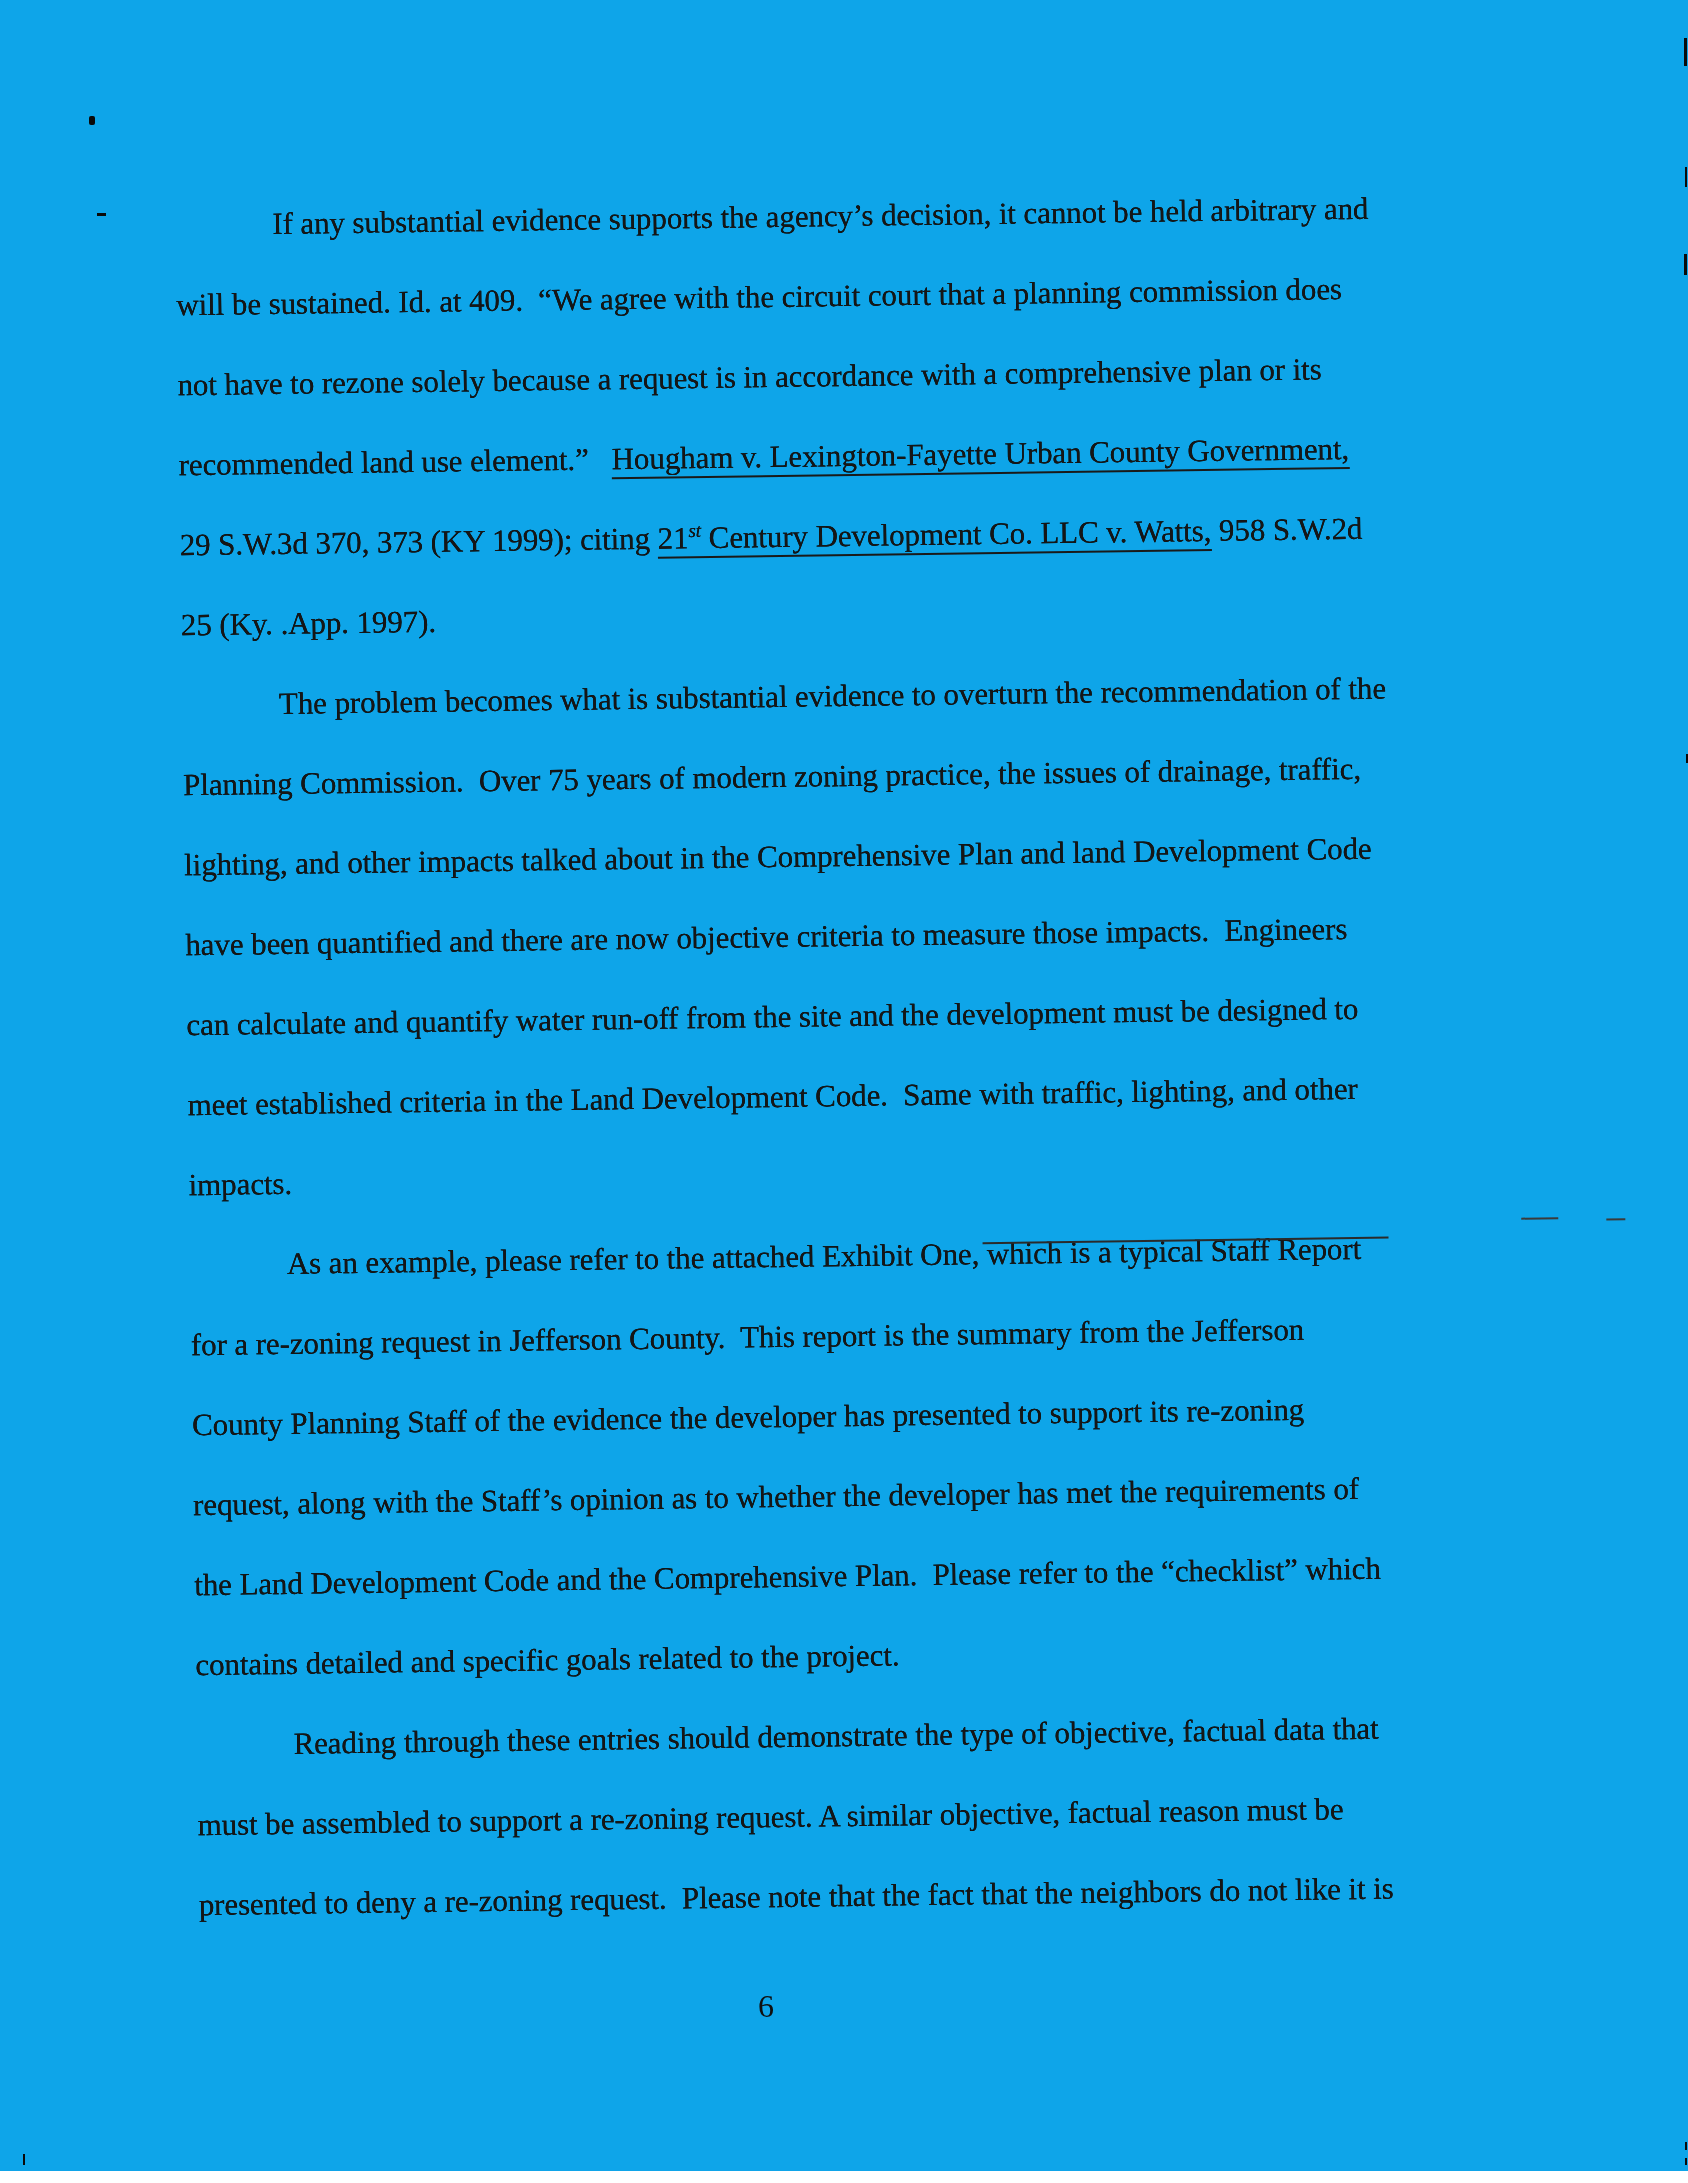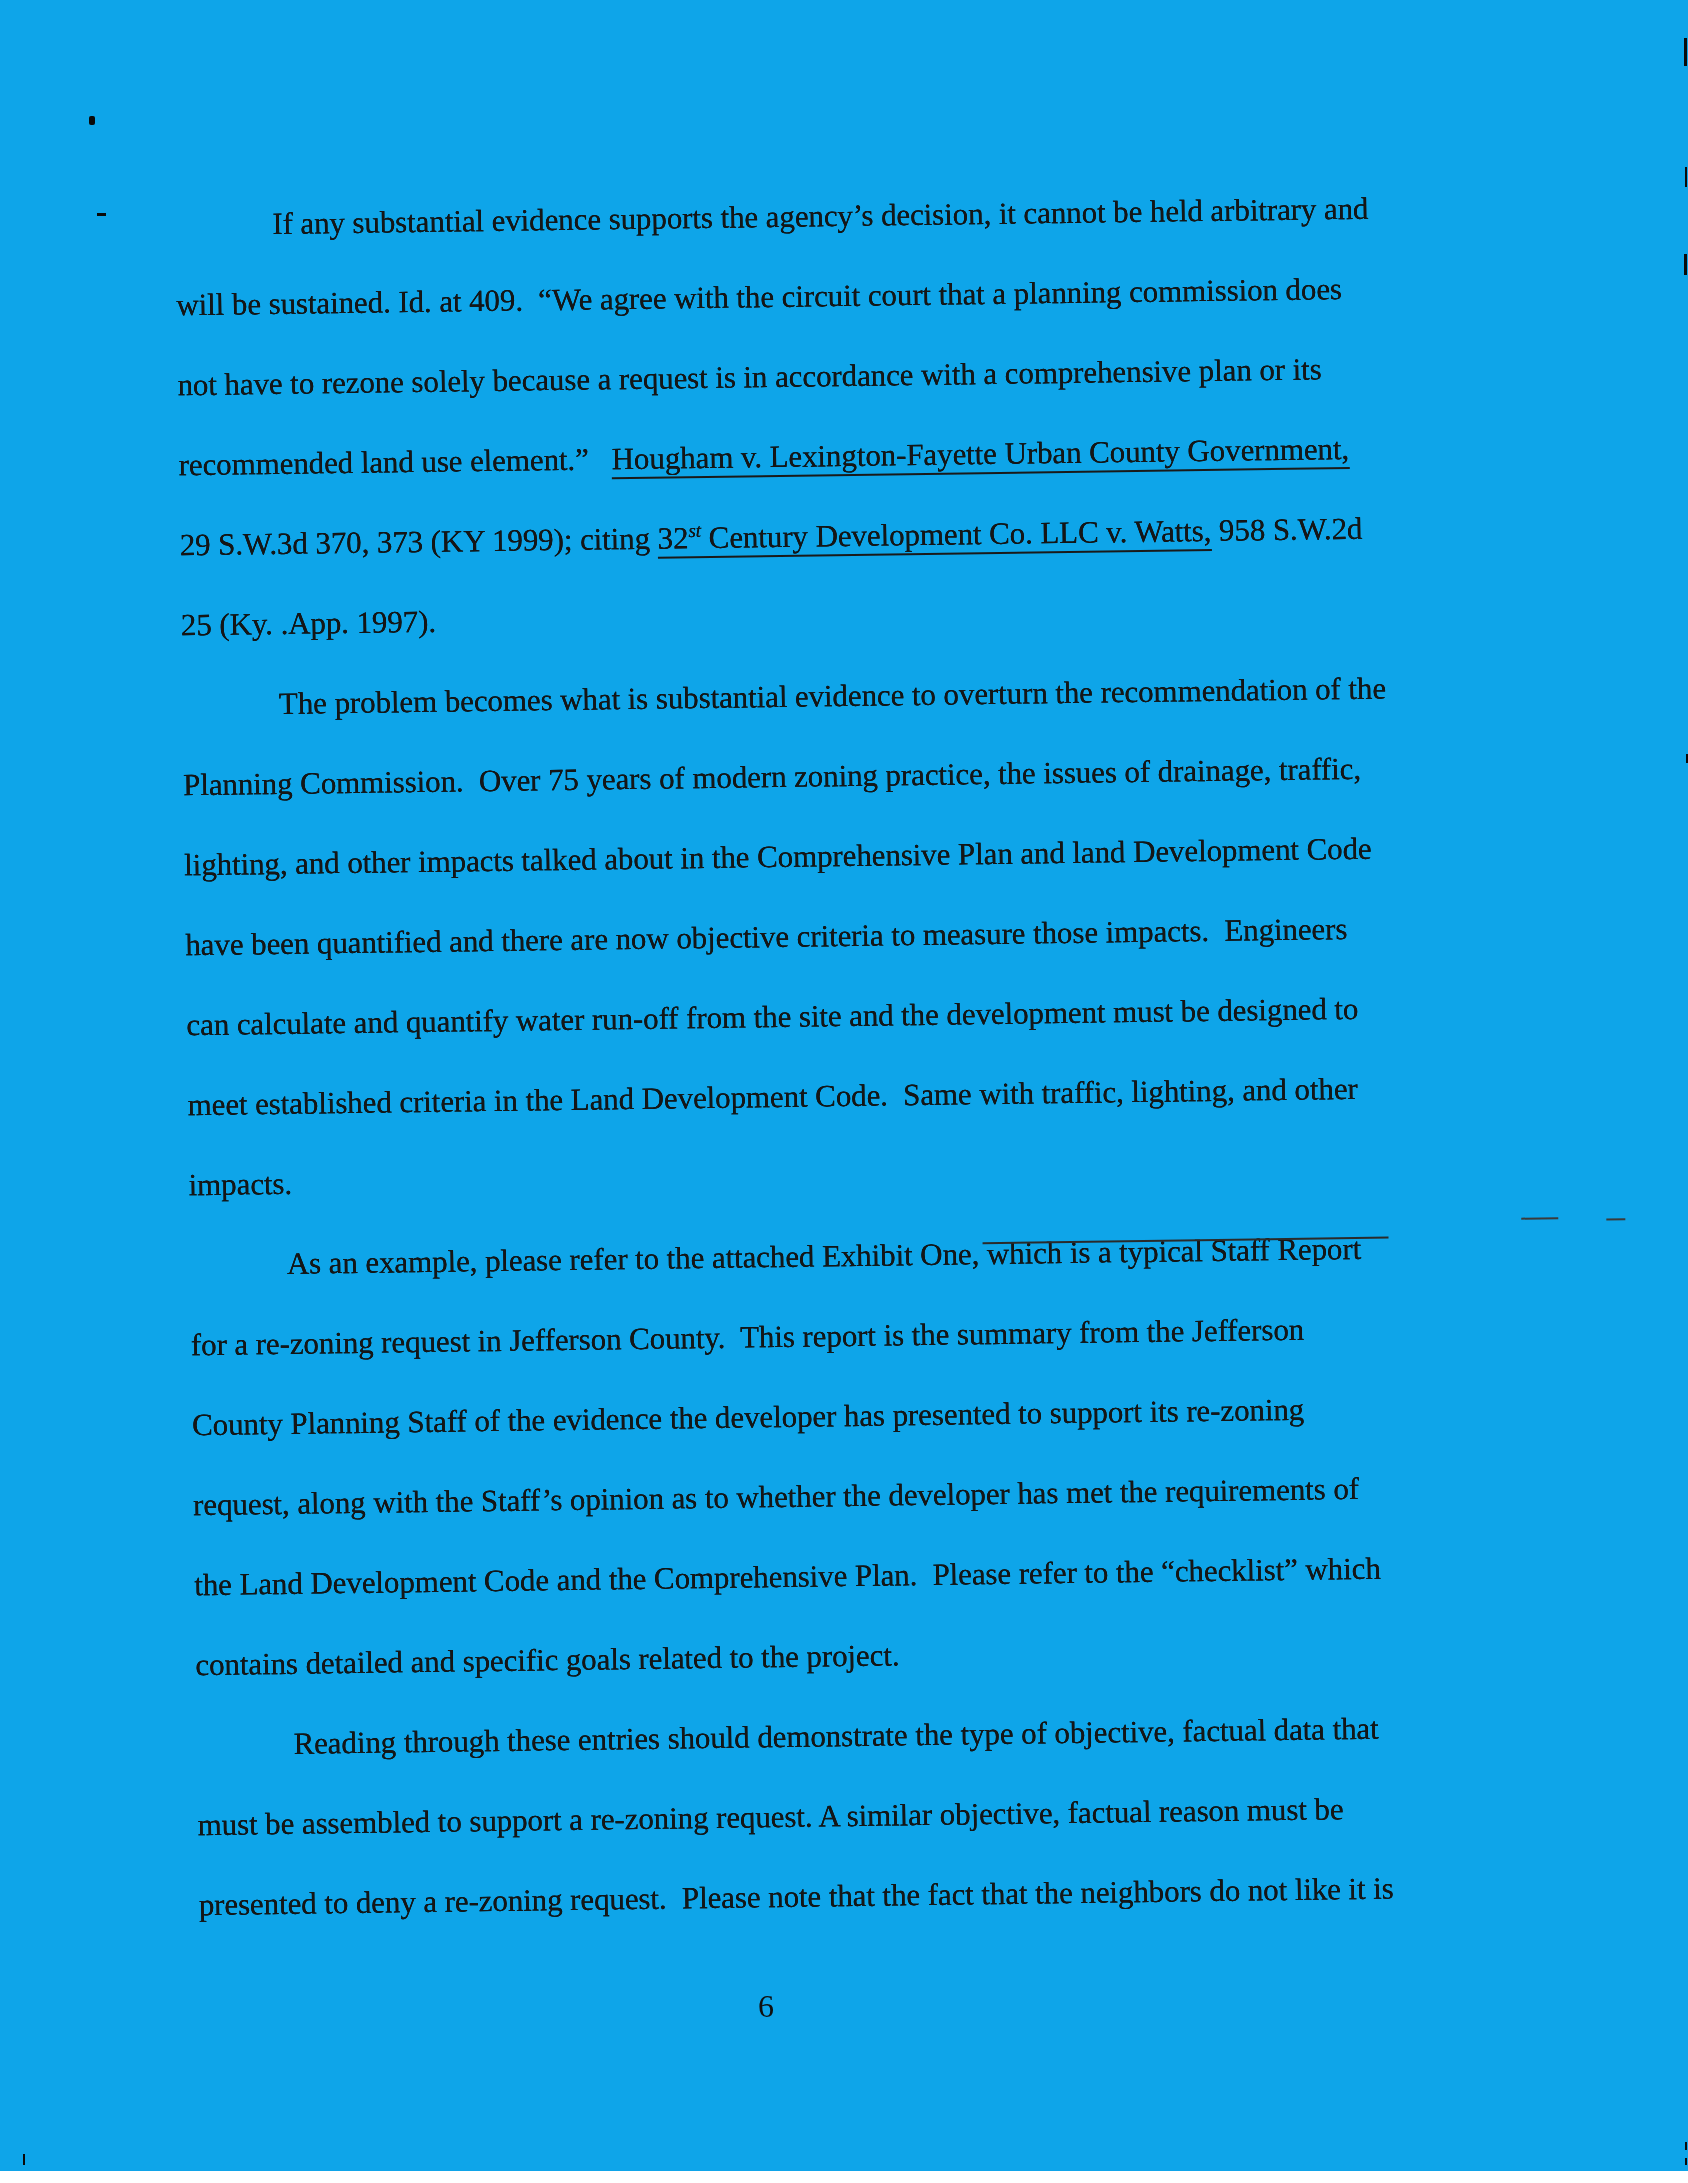--- a/index.html
+++ b/index.html
@@ -75,21 +75,21 @@
 <body>
 
 <div class="sheet">
 
   <div class="doc">
 
     <div class="line ind"><span>If any substantial evidence supports the agency’s decision, it cannot be held arbitrary and</span></div>
     <div class="line"><span>will be sustained. Id. at 409.&nbsp; “We agree with the circuit court that a planning commission does</span></div>
     <div class="line"><span>not have to rezone solely because a request is in accordance with a comprehensive plan or its</span></div>
     <div class="line"><span>recommended land use element.”&nbsp;&nbsp; </span><span class="cite"><span>Hougham v. Lexington-Fayette Urban County Government,</span></span></div>
-    <div class="line"><span>29 S.W.3d 370, 373 (KY 1999); citing </span><span class="cite"><span>32</span><sup>st</sup><span> Century Development Co. LLC v. Watts,</span></span><span> 958 S.W.2d</span></div>
+    <div class="line"><span>29 S.W.3d 370, 373 (KY 1999); citing </span><span class="cite"><span>21</span><sup>st</sup><span> Century Development Co. LLC v. Watts,</span></span><span> 958 S.W.2d</span></div>
     <div class="line"><span>25 (Ky. .App. 1997).</span></div>
 
     <div class="line ind"><span>The problem becomes what is substantial evidence to overturn the recommendation of the</span></div>
     <div class="line"><span>Planning Commission.&nbsp; Over 75 years of modern zoning practice, the issues of drainage, traffic,</span></div>
     <div class="line"><span>lighting, and other impacts talked about in the Comprehensive Plan and land Development Code</span></div>
     <div class="line"><span>have been quantified and there are now objective criteria to measure those impacts.&nbsp; Engineers</span></div>
     <div class="line"><span>can calculate and quantify water run-off from the site and the development must be designed to</span></div>
     <div class="line"><span>meet established criteria in the Land Development Code.&nbsp; Same with traffic, lighting, and other</span></div>
     <div class="line"><span>impacts.</span></div>
 

